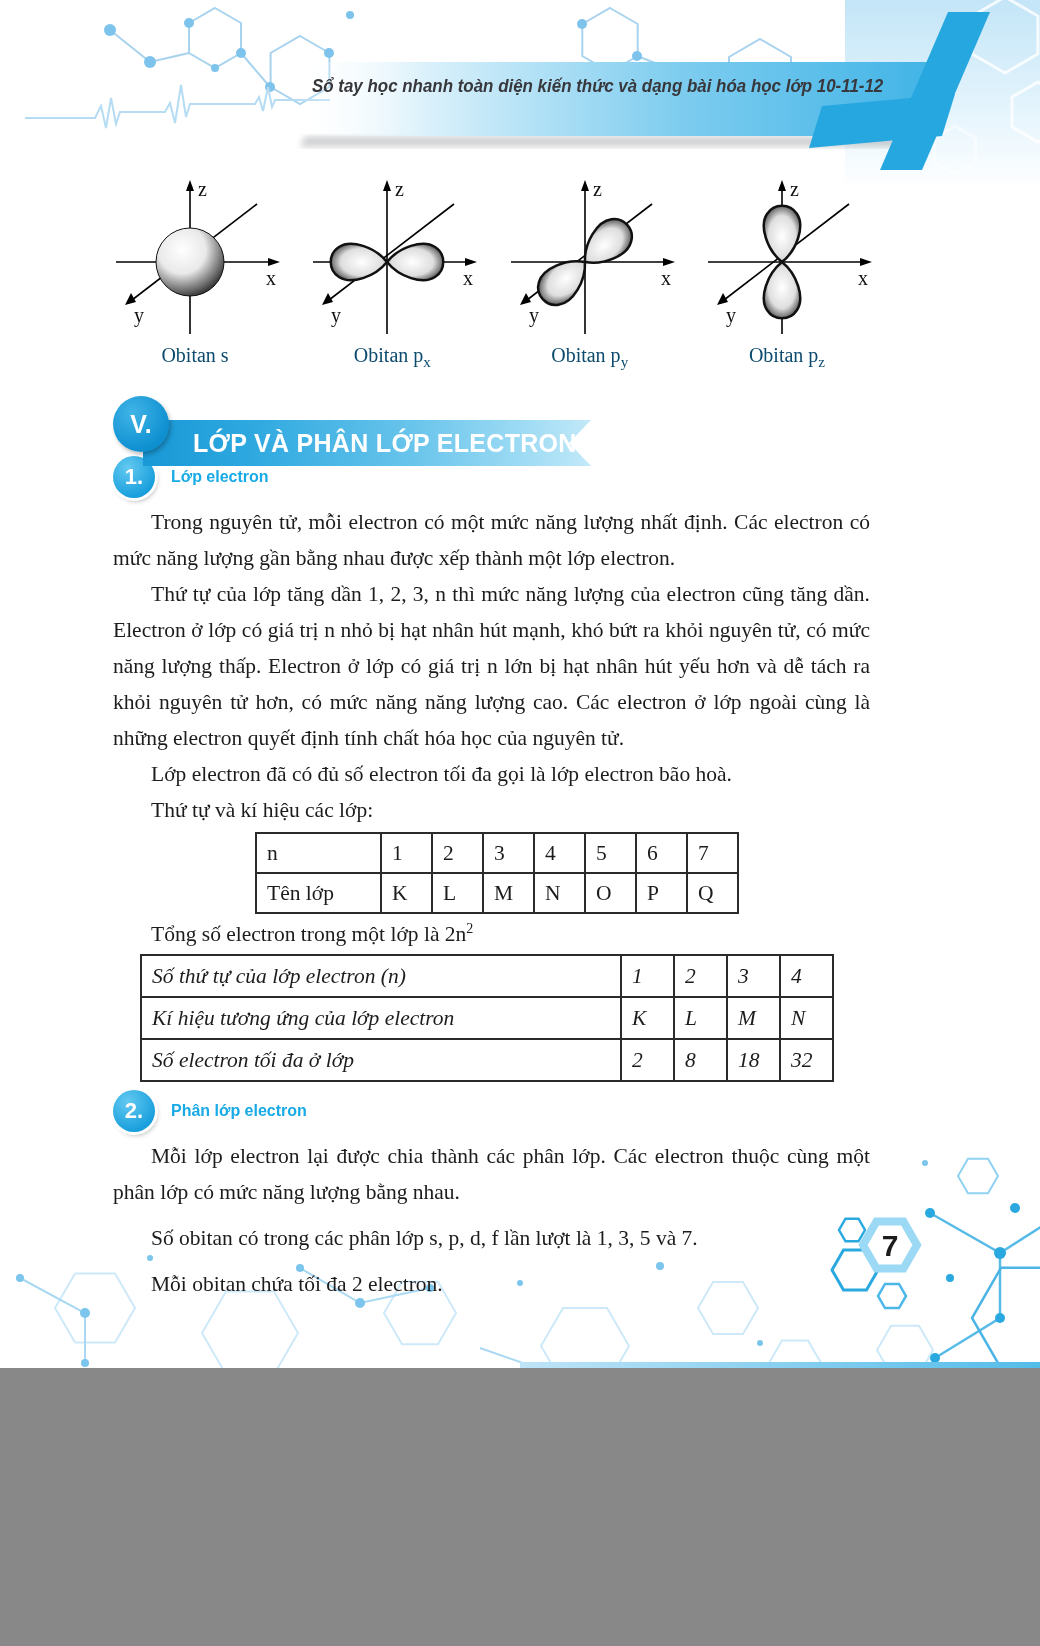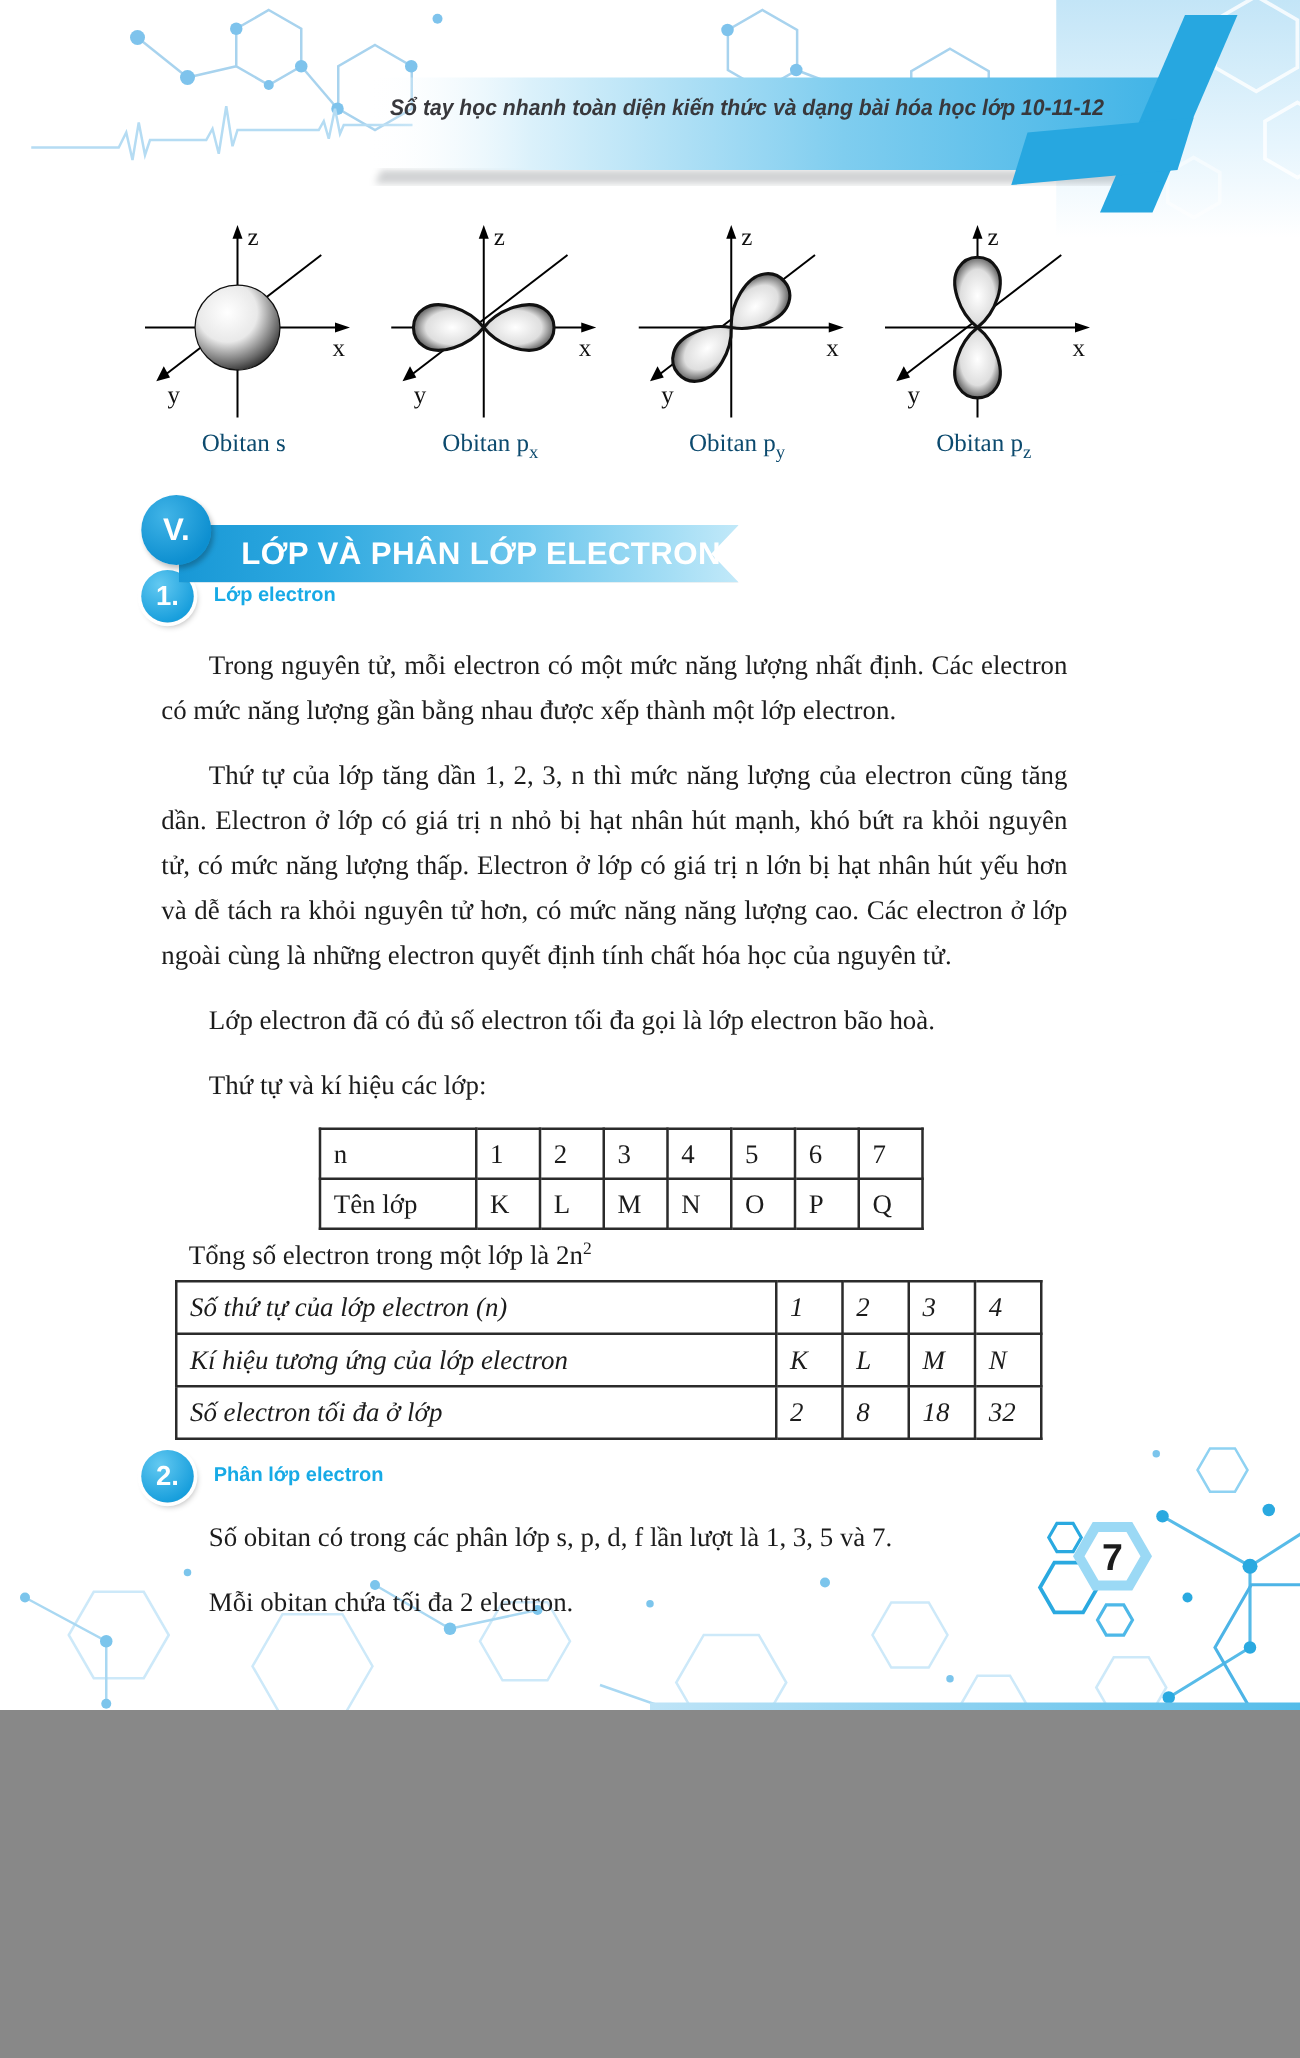--- a/index.html
+++ b/index.html
@@ -30,21 +30,21 @@
       filter:drop-shadow(3px 4px 3px rgba(0,0,0,.35));
       color:#fff;font-family:"Liberation Sans",sans-serif;font-weight:bold;font-size:25px;letter-spacing:.3px;margin-top:18px;}
   .subheading{display:flex;align-items:center;height:42px;margin:2px 0 6px;}
   .sub-badge{width:42px;height:42px;border-radius:50%;flex:0 0 42px;
       background:radial-gradient(circle at 35% 28%,#63c9f1,#179edc 75%);color:#fff;
       display:flex;align-items:center;justify-content:center;
       font-family:"Liberation Sans",sans-serif;font-weight:bold;font-size:22px;
       box-shadow:0 0 0 3px #fff,2px 3px 5px rgba(0,0,0,.3);}
   .sub-title{margin-left:16px;color:#17aae6;font-family:"Liberation Sans",sans-serif;
       font-weight:bold;font-size:16px;}
-  .content p{margin:16px;font-size:21.5px;line-height:36px;text-align:justify;}
+  .content p{margin:0;font-size:21.5px;line-height:36px;text-align:justify;}
   .indent{text-indent:38px;}
   .spaced{margin-top:10px !important;}
   table{border-collapse:collapse;}
   td{border:2px solid #2b2b2b;font-size:21.5px;padding:0 0 0 10px;}
   .t1{margin:4px 0 0 142px;}
   .t1 td{height:38px;}
   .t2{margin:2px 0 6px 27px;font-style:italic;}
   .t2 td{height:40px;}
   .note{margin:2px 0 2px 0 !important;padding-left:38px;}
   .note sup{font-size:14px;line-height:0;}
@@ -319,20 +319,21 @@
             <td>32</td>
         </tr>
       </tbody>
     </table>
 
     <div class="subheading" style="margin-top:8px">
       <div class="sub-badge">2.</div>
       <div class="sub-title">Phân lớp electron</div>
     </div>
 
+    <p class="indent">Mỗi lớp electron lại được chia thành các phân lớp. Các electron thuộc cùng một phân lớp có mức năng lượng bằng nhau.</p>
     <p class="indent spaced">Số obitan có trong các phân lớp s, p, d, f lần lượt là 1, 3, 5 và 7.</p>
     <p class="indent spaced">Mỗi obitan chứa tối đa 2 electron.</p>
   </div>
 
   <svg class="ftr-svg" width="1040" height="250" viewBox="0 0 1040 250">
     <g stroke="#cde9f9" stroke-width="2" fill="none">
       <polygon points="135,190 115,224.6 75,224.6 55,190 75,155.4 115,155.4"></polygon>
       <polygon points="298,215 274,256.6 226,256.6 202,215 226,173.4 274,173.4"></polygon>
       <polygon points="456,195 438,226.2 402,226.2 384,195 402,163.8 438,163.8"></polygon>
       <polygon points="629,228 607,266.1 563,266.1 541,228 563,189.9 607,189.9"></polygon>

